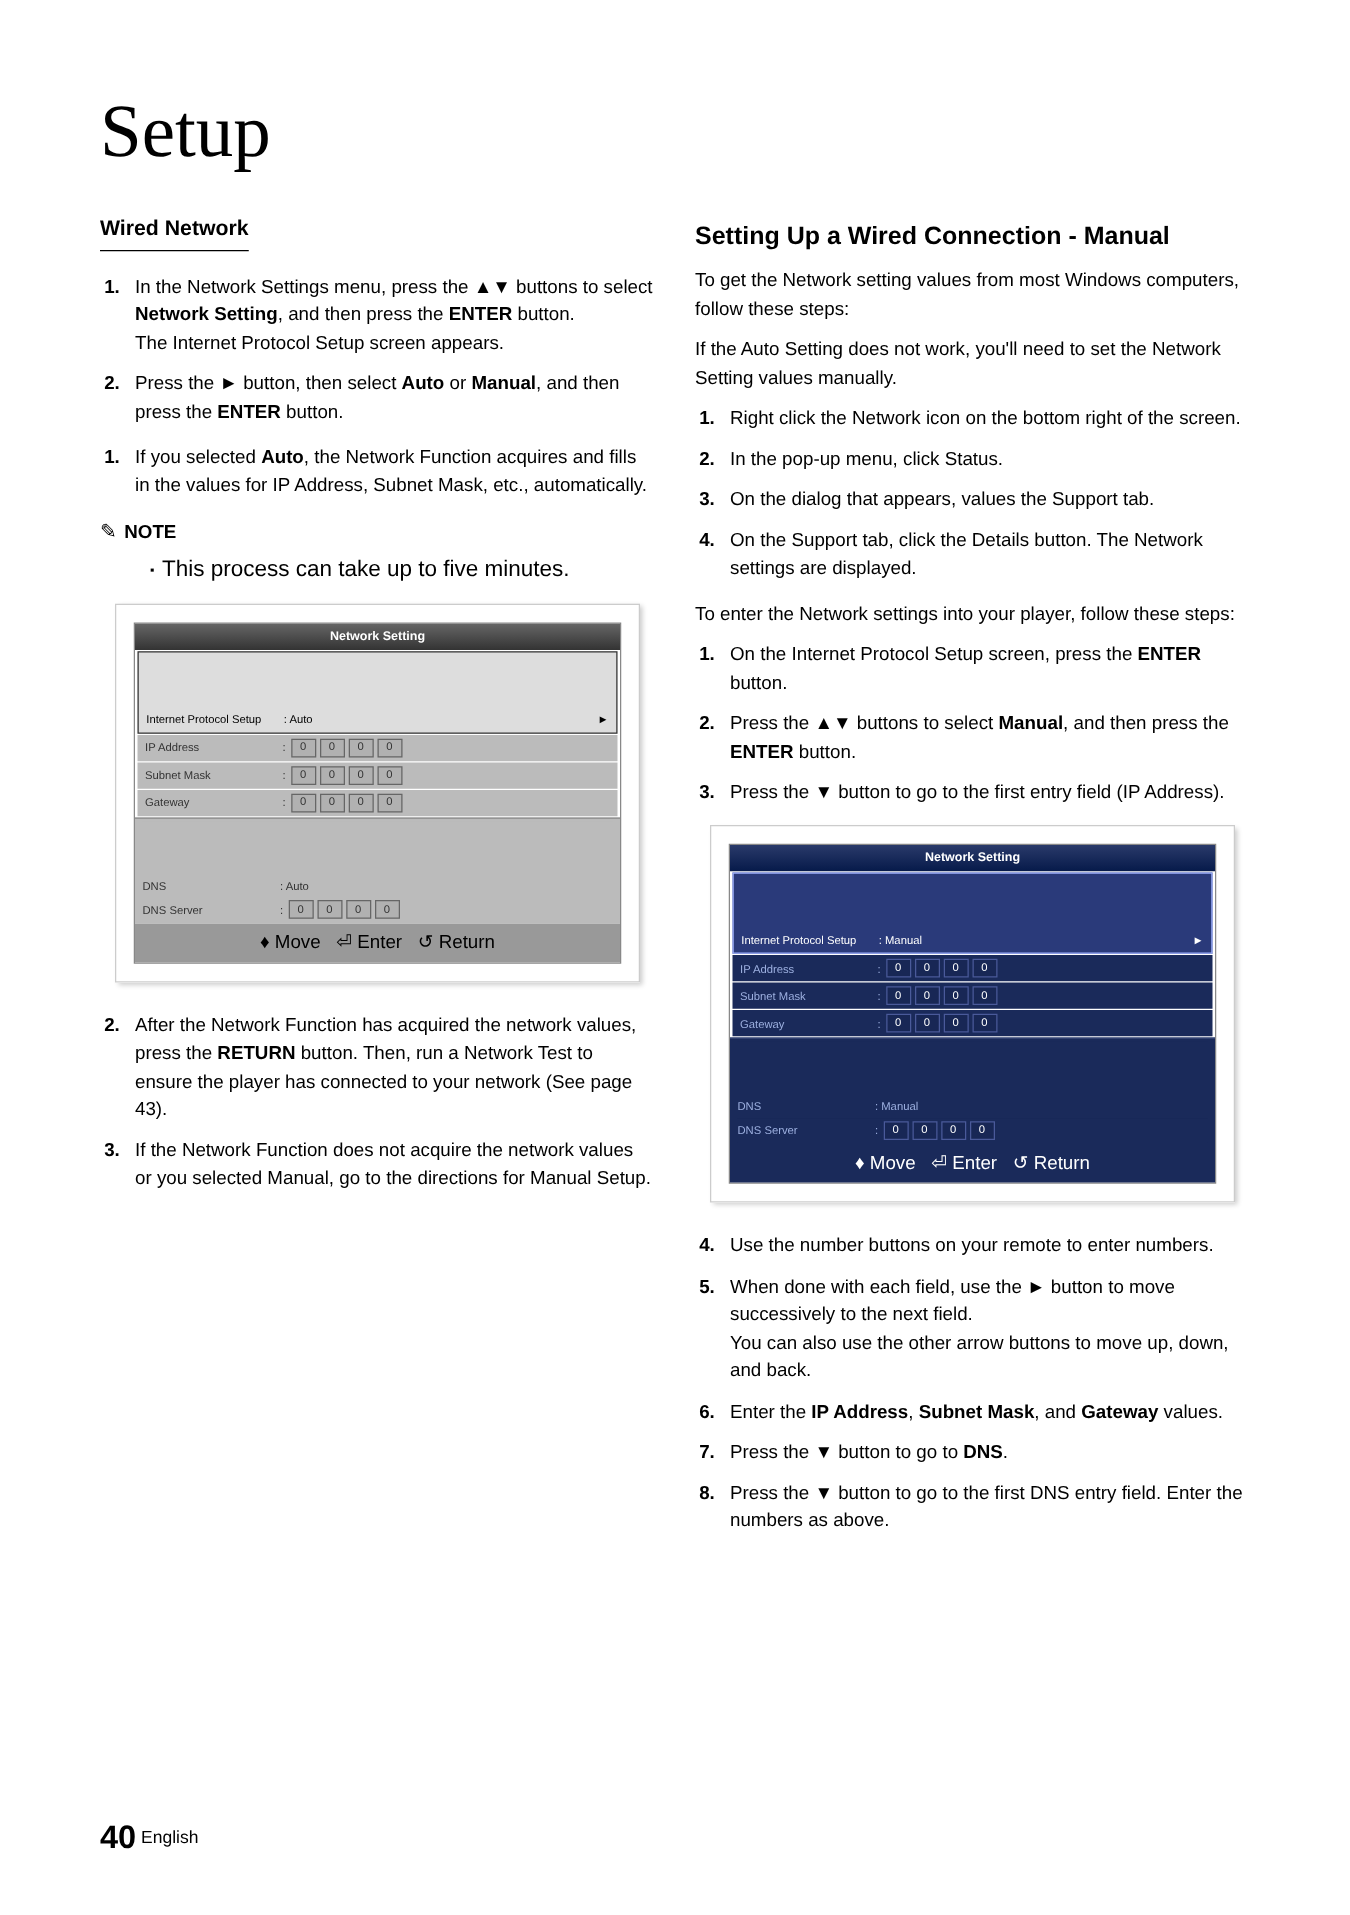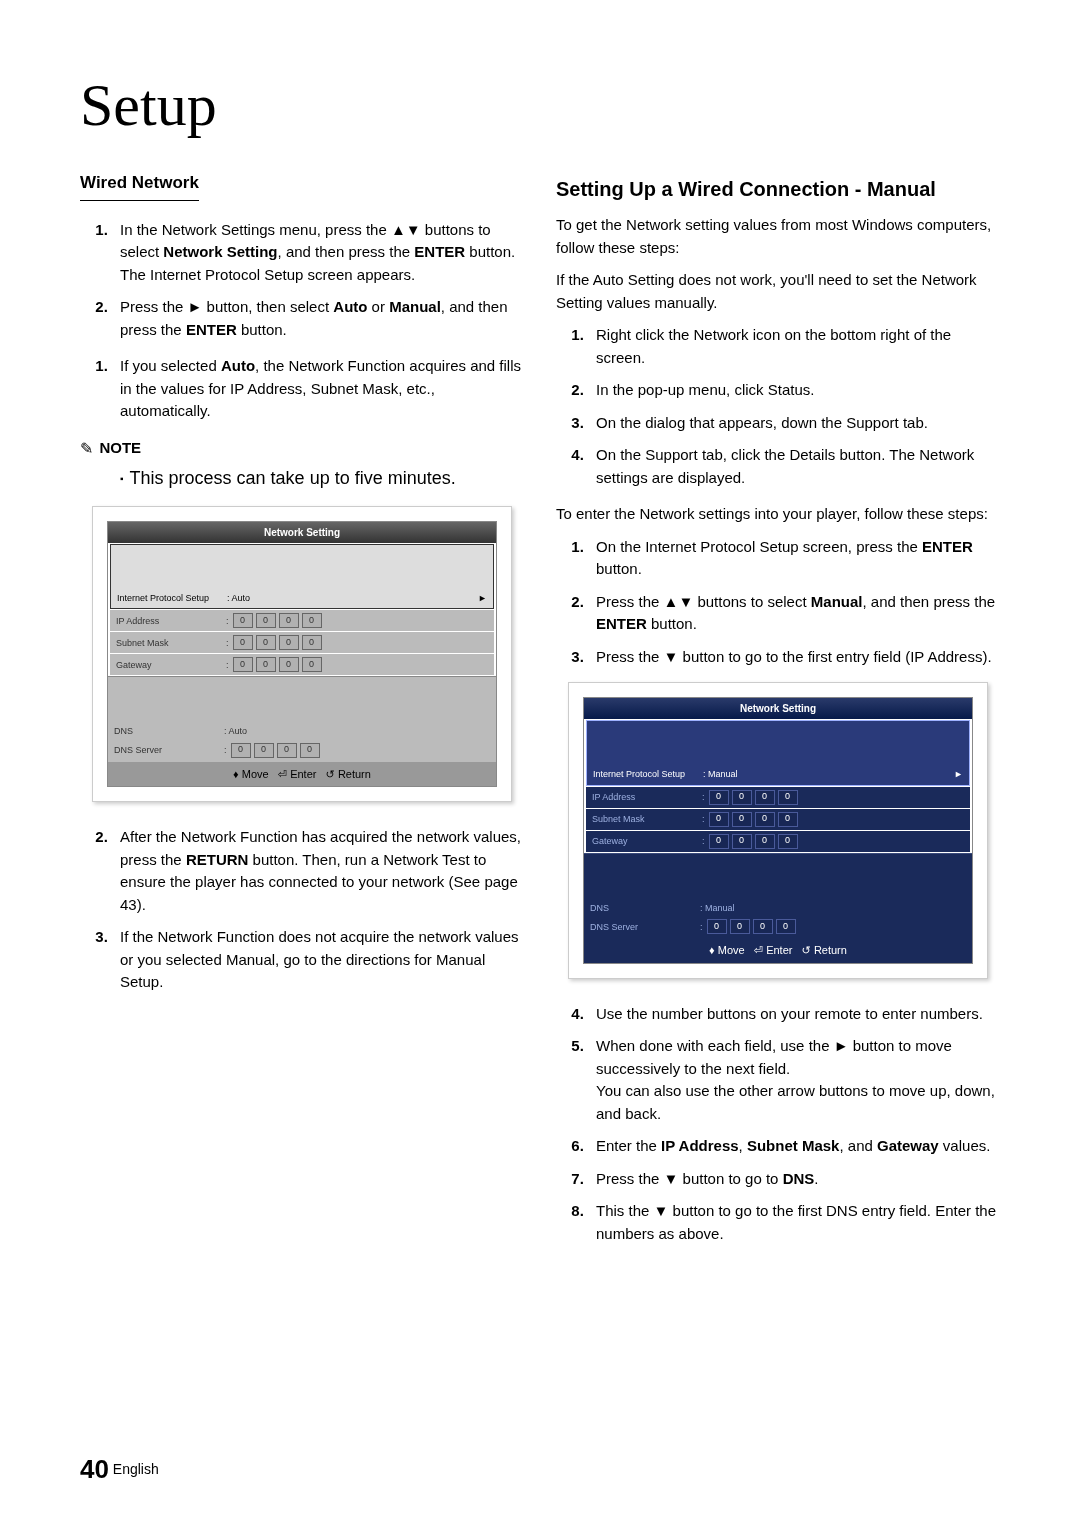--- a/index.html
+++ b/index.html
@@ -39,21 +39,20 @@
     font-size: 20px;
     margin: 18px 0 10px 0;
   }
   ol {
     padding-left: 20px;
     margin: 0 0 14px 0;
   }
   ol li {
     margin-bottom: 10px;
     padding-left: 8px;
-    margin-left: 12px;
   }
   ol li::marker {
     font-weight: bold;
   }
   .note-head {
     display: flex;
     align-items: center;
     gap: 6px;
     margin-top: 12px;
   }
@@ -115,21 +114,21 @@
     align-items: center;
     justify-content: center;
     font-size: 9px;
     background: rgba(0,0,0,0.05);
   }
   .screen-manual .row .oct { border:1px solid #4a5a9a; color:#fff;}
   .row .arrow { margin-left:auto; font-size:9px;}
   .screen-footer {
     text-align: center;
     padding: 4px;
-    font-size: 11px;
+    font-size: 15px;
   }
   .screen-auto .screen-footer { background:#999; color:#000;}
   .screen-manual .screen-footer { background:#1a2a5a; color:#fff;}
   .screen-section {
     padding: 2px 6px;
     font-size:9px;
   }
   .screen-auto .screen-section { background:#bbb; color:#333; border-top:1px solid #888;}
   .screen-manual .screen-section { background:#1a2a5a; color:#9db0e0; border-top:1px solid #3a4a7a;}
   .page-footer {
@@ -242,21 +241,21 @@
   </div>
 
   <div class="col">
     <div class="subheading" style="margin-top:4px;">Setting Up a Wired Connection - Manual</div>
     <p>To get the Network setting values from most Windows computers, follow these steps:</p>
     <p>If the Auto Setting does not work, you'll need to set the Network Setting values manually.</p>
 
     <ol>
       <li>Right click the Network icon on the bottom right of the screen.</li>
       <li>In the pop-up menu, click Status.</li>
-      <li>On the dialog that appears, down the Support tab.</li>
+      <li>On the dialog that appears, values the Support tab.</li>
       <li>On the Support tab, click the Details button. The Network settings are displayed.</li>
     </ol>
 
     <p>To enter the Network settings into your player, follow these steps:</p>
 
     <ol>
       <li>On the Internet Protocol Setup screen, press the <b>ENTER</b> button.</li>
       <li>Press the ▲▼ buttons to select <b>Manual</b>, and then press the <b>ENTER</b> button.</li>
       <li>Press the ▼ button to go to the first entry field (IP Address).</li>
     </ol>
@@ -321,21 +320,21 @@
           &nbsp;&nbsp;<span>↺ </span><span>Return</span>
         </div>
       </div>
     </div>
 
     <ol start="4">
       <li>Use the number buttons on your remote to enter numbers.</li>
       <li>When done with each field, use the ► button to move successively to the next field.<br>You can also use the other arrow buttons to move up, down, and back.</li>
       <li>Enter the <b>IP Address</b>, <b>Subnet Mask</b>, and <b>Gateway</b> values.</li>
       <li>Press the ▼ button to go to <b>DNS</b>.</li>
-      <li>This the ▼ button to go to the first DNS entry field. Enter the numbers as above.</li>
+      <li>Press the ▼ button to go to the first DNS entry field. Enter the numbers as above.</li>
     </ol>
   </div>
 </div>
 
 <div class="page-footer">
   <span class="num">40</span>
   <span>English</span>
 </div>
 
 </body></html>

